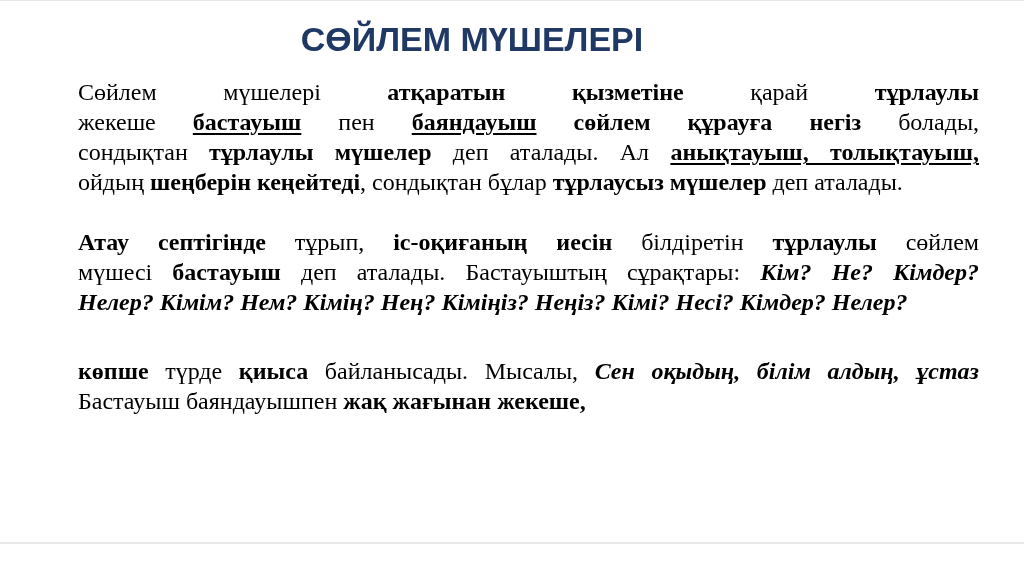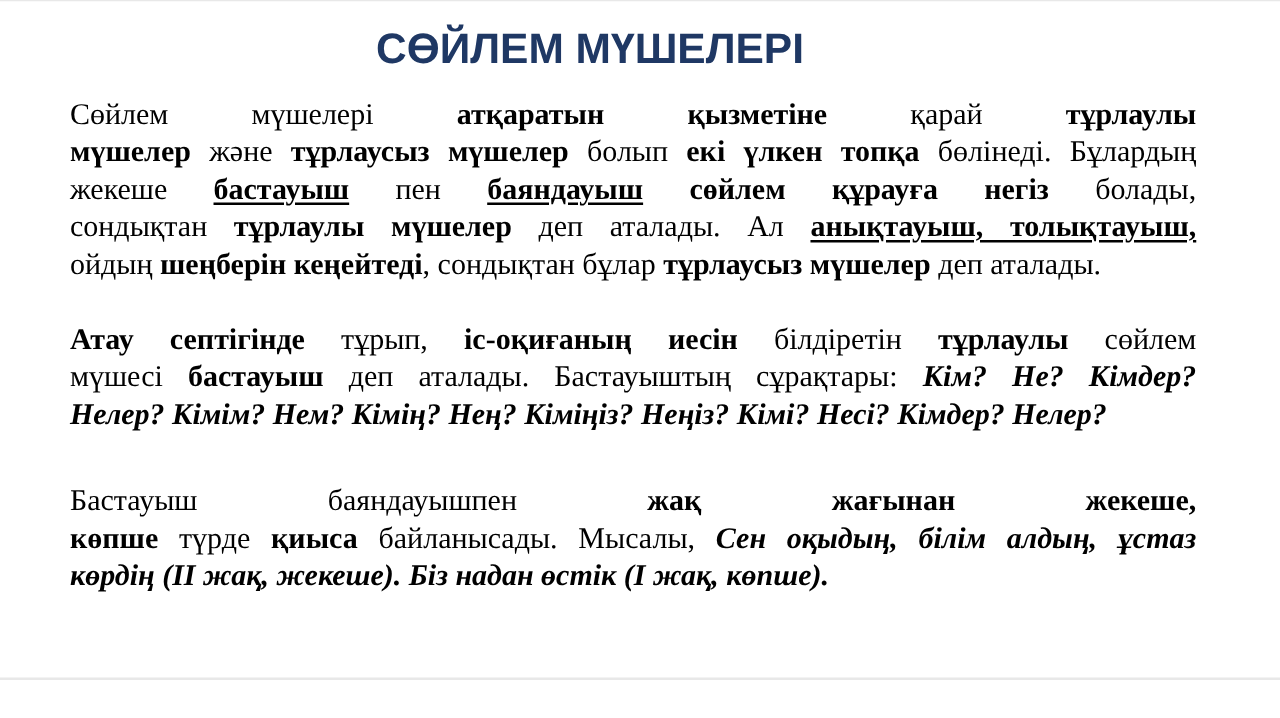--- a/index.html
+++ b/index.html
@@ -27,21 +27,21 @@
     text-align: center;
     font-family: "Liberation Sans", sans-serif;
     font-weight: bold;
     font-size: 34px;
     line-height: 38px;
     color: var(--title-color, #1f3864);
   }
   .body-text {
     position: absolute;
     top: 76px;
-    left: 56px;
+    left: 78px;
     width: 901px;
     font-size: 24px;
     color: var(--body-color, #000000);
   }
   .para { margin: 0; }
   .para-2 { margin-top: 30px; }
   .para-3 { margin-top: 39px; }
   .line {
     height: 30px;
     line-height: 30px;
@@ -60,29 +60,27 @@
   .run.bi { font-weight: bold; font-style: italic; }
 </style>
 </head>
 <body>
 
 <div class="frame">
   <h1 class="title">СӨЙЛЕМ МҮШЕЛЕРІ</h1>
   <div class="body-text">
       <div class="para para-1">
         <div class="line"><span class="run r">Сөйлем мүшелері </span><span class="run b">атқаратын қызметіне</span><span class="run r"> қарай </span><span class="run b">тұрлаулы</span></div>
-        <div class="line"><span class="run b">мүшелер</span><span class="run r"> және </span><span class="run b">тұрлаусыз мүшелер</span><span class="run r"> болып </span><span class="run b">екі үлкен топқа</span><span class="run r"> бөлінеді. Бұлардың</span></div>
         <div class="line"><span class="run r">жекеше </span><span class="run bu">бастауыш</span><span class="run r"> пен </span><span class="run bu">баяндауыш</span><span class="run r"> </span><span class="run b">сөйлем құрауға негіз</span><span class="run r"> болады,</span></div>
         <div class="line"><span class="run r">сондықтан </span><span class="run b">тұрлаулы мүшелер</span><span class="run r"> деп аталады. Ал </span><span class="run bu">анықтауыш, толықтауыш,</span></div>
         <div class="line"><span class="run r">ойдың </span><span class="run b">шеңберін кеңейтеді</span><span class="run r">, сондықтан бұлар </span><span class="run b">тұрлаусыз мүшелер</span><span class="run r"> деп аталады.</span></div>
       </div>
       <div class="para para-2">
         <div class="line"><span class="run b">Атау септігінде</span><span class="run r"> тұрып, </span><span class="run b">іс-оқиғаның иесін</span><span class="run r"> білдіретін </span><span class="run b">тұрлаулы</span><span class="run r"> сөйлем</span></div>
         <div class="line"><span class="run r">мүшесі </span><span class="run b">бастауыш</span><span class="run r"> деп аталады. Бастауыштың сұрақтары: </span><span class="run bi">Кім? Не? Кімдер?</span></div>
         <div class="line"><span class="run bi">Нелер? Кімім? Нем? Кімің? Нең? Кіміңіз? Неңіз? Кімі? Несі? Кімдер? Нелер?</span></div>
       </div>
       <div class="para para-3">
+        <div class="line"><span class="run b">көпше</span><span class="run r"> түрде </span><span class="run b">қиыса</span><span class="run r"> байланысады. Мысалы, </span><span class="run bi">Сен оқыдың, білім алдың, ұстаз</span></div>
         <div class="line"><span class="run r">Бастауыш баяндауышпен </span><span class="run b">жақ жағынан жекеше,</span></div>
-        <div class="line"><span class="run b">көпше</span><span class="run r"> түрде </span><span class="run b">қиыса</span><span class="run r"> байланысады. Мысалы, </span><span class="run bi">Сен оқыдың, білім алдың, ұстаз</span></div>
-        <div class="line"><span class="run bi">көрдің (ІІ жақ, жекеше). Біз надан өстік (І жақ, көпше).</span></div>
       </div>
     </div>
 </div>
 
 </body></html>

